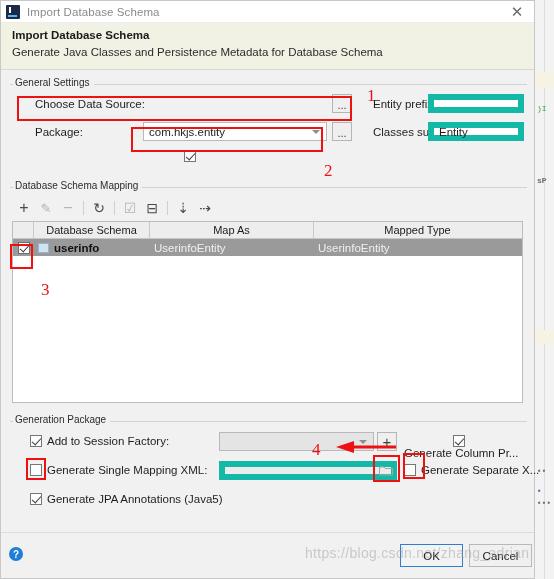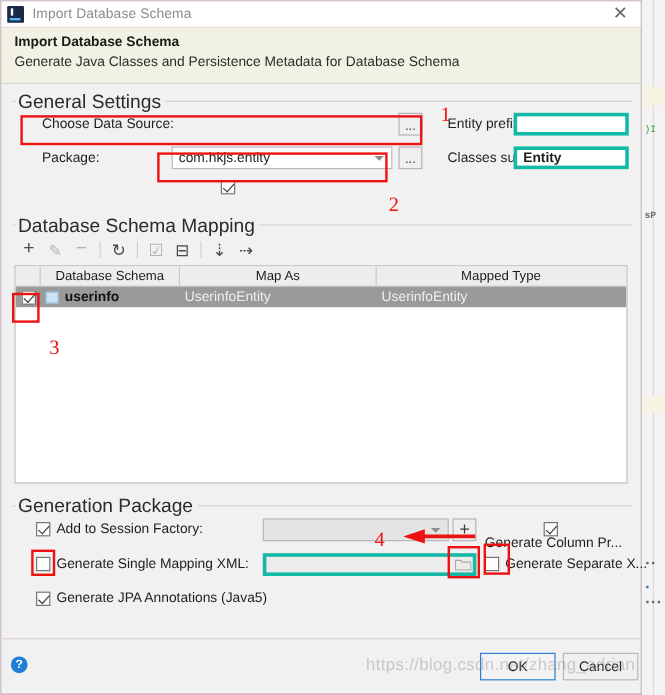--- a/index.html
+++ b/index.html
@@ -36,21 +36,21 @@
   }
   .bg-strip .bg-vrule {
     position: absolute; top: 0; bottom: 0; left: 9px;
     width: 1px; background: #dcdcdc;
   }
 
   
   .dialog {
     position: absolute; top: 0; left: 0;
     width: 535px; height: 579px;
-    background: #ec4899;
+    background: #0f172a;
     border: 1px solid #c8c8c8;
     display: flex; flex-direction: column;
   }
 
   
   .titlebar {
     height: 22px; flex: 0 0 22px;
     background: #ffffff;
     display: flex; align-items: center;
     padding-left: 5px;
@@ -106,21 +106,21 @@
     background: #f1f1f1;
     padding: 0 9px;
   }
 
   
   .group { position: absolute; }
   .group-title {
     position: absolute; top: -7px; left: 3px;
     background: #f1f1f1;
     padding: 0 4px 0 2px;
-    font-size: 16px; color: #2b2b2b;
+    font-size: 10px; color: #2b2b2b;
     white-space: nowrap;
   }
   .group-line {
     position: absolute; top: 0; left: 0; right: 0;
     height: 1px; background: #d2d2d2;
   }
 
   
   .lbl {
     position: absolute;
@@ -147,25 +147,24 @@
     border-top: 4px solid #8d8d8d;
   }
   .ds-icon {
     width: 13px; height: 13px; margin-right: 5px;
     position: relative; flex: 0 0 13px;
   }
   .ds-icon svg { display: block; }
   .txtfield {
     position: absolute;
     background: #ffffff;
-    border: 3px solid #14b8a6;
+    border: 6px solid #14b8a6;
     font-size: 11.5px; color: #1e1e1e;
     display: flex; align-items: center;
     padding-left: 5px;
-    font-weight: bold;
   }
   .txtfield.disabled { background: #ececec; }
   .ellipsis-btn {
     position: absolute;
     background: #efefef;
     border: 1px solid #b5b5b5;
     display: flex; align-items: flex-end; justify-content: center;
     font-size: 11px; color: #3c3c3c;
     line-height: 9px;
     padding-bottom: 2px;

